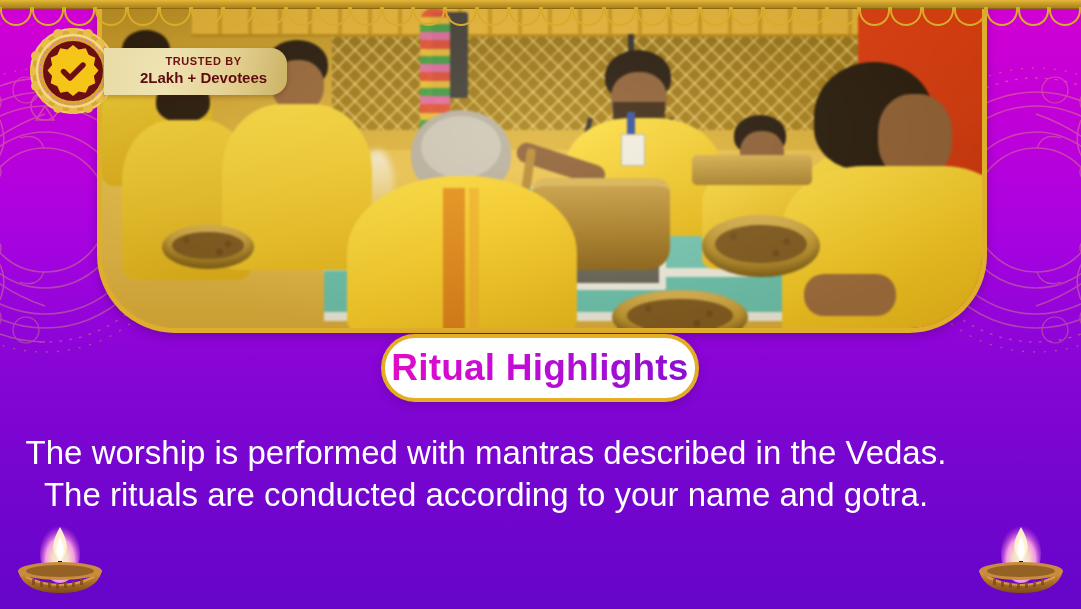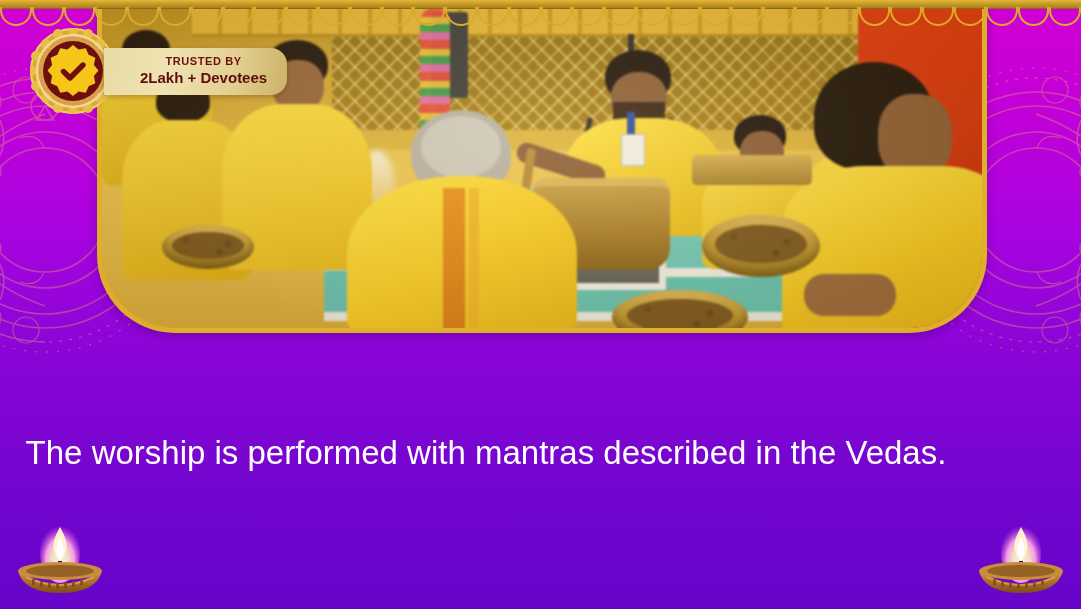--- a/index.html
+++ b/index.html
@@ -558,23 +558,27 @@
         <path d="M33.5 43.5 l6.5 6.5 13 -13" fill="none" stroke="#6d0f12" stroke-width="5.4" stroke-linecap="round" stroke-linejoin="round"></path>
       </g>
     </svg>
   </div>
 
   <div id="trusted">
     <div class="t1">TRUSTED BY</div>
     <div class="t2">2Lakh + Devotees</div>
   </div>
 
+  <div id="title-pill">
+    <div id="title-text">Ritual Highlights</div>
+  </div>
 
   <div id="body-copy">
     <span class="ln">The worship is performed with mantras described in the Vedas.</span>
+    <span class="ln">The rituals are conducted according to your name and gotra.</span>
   </div>
 
   <div class="diya left">
     <svg viewBox="0 0 104 82" xmlns="http://www.w3.org/2000/svg">
       <defs>
         <radialGradient id="fl1" cx="50%" cy="62%" r="58%">
           <stop offset="0%" stop-color="#ffffff"></stop>
           <stop offset="34%" stop-color="#fff3c0"></stop>
           <stop offset="62%" stop-color="#ffa8e8"></stop>
           <stop offset="100%" stop-color="#d14bd1" stop-opacity="0"></stop>

